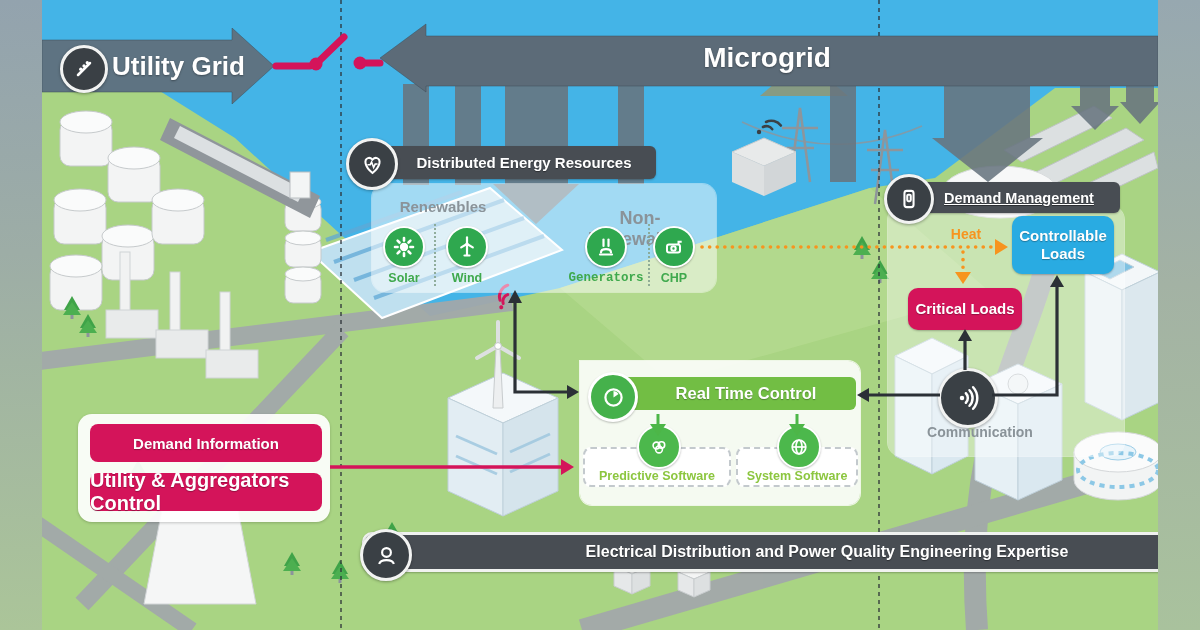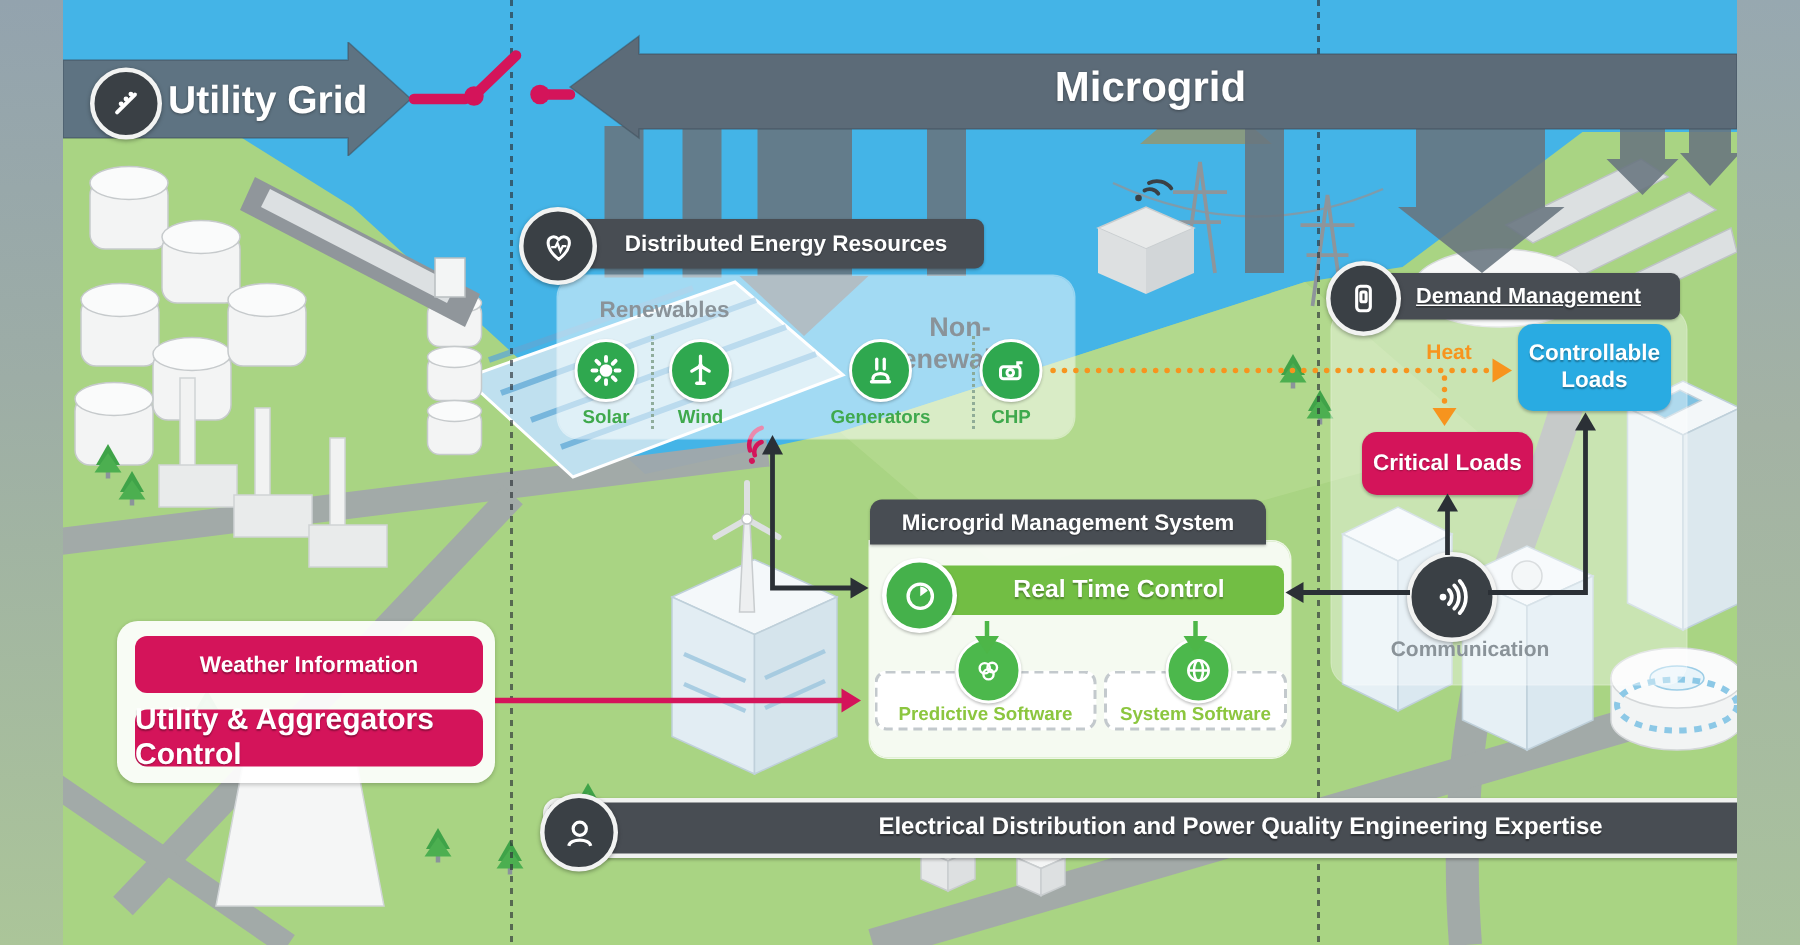--- a/index.html
+++ b/index.html
@@ -325,21 +325,21 @@
             <path d="M12,9 L12,2.4"></path>
             <path d="M12,9 L6.2,12.4"></path>
             <path d="M12,9 L17.8,12.4"></path>
         <path d="M9.5,20.5 h5"></path>
           </g>
           <circle cx="12" cy="9" r="1.6" fill="#fff"></circle>
         </svg>
     </div>
     <span class="res-label">Wind</span>
   </div>
-  <div class="res-item" style="left:552px;">
+  <div class="res-item" style="left:571px;font-family:Liberation Mono, monospace;">
     <div class="circle-green" style="width:38px;height:38px;">
       <svg width="24" height="24" viewBox="0 0 24 24">
           <g stroke="#fff" stroke-width="2.2" fill="none" stroke-linecap="round">
         <path d="M9.5,4.5 V11"></path>
             <path d="M14.5,4.5 V11"></path>
             <path d="M7,17.5 c0,-4.5 10,-4.5 10,0"></path>
             <path d="M6,19.5 h12"></path>
           </g>
         </svg>
     </div>
@@ -395,23 +395,20 @@
       <path d="M10.3,8.2 a5.4,5.4 0 0 1 0,7.6"></path>
           <path d="M13.2,5.8 a9,9 0 0 1 0,12.4"></path>
           <path d="M16.1,3.4 a12.8,12.8 0 0 1 0,17.2"></path>
         </g>
       <circle cx="7.2" cy="12" r="1.8" fill="#fff"></circle>
       </svg>
   </div>
   <span class="gray-label" style="left:905px;top:424px;width:150px;font-size:14px;">Communication</span>
 
   <div class="abs" style="left:580px;top:361px;width:280px;height:144px;background:rgba(252,253,251,.92);border-radius:0 12px 12px 12px;box-shadow:0 0 0 1px rgba(255,255,255,.8);"></div>
-  <div class="banner" style="left:580px;top:333px;width:264px;height:30px;font-size:15px;border-radius:8px 8px 0 0;">
-    <span>Microgrid Management System</span>
-  </div>
   <div class="abs" style="left:618px;top:377px;width:238px;height:33px;background:#72BE44;border-radius:6px;color:#fff;font-weight:bold;display:flex;align-items:center;justify-content:center;font-size:16.5px;text-shadow:0 1px 1px rgba(0,0,0,.3);">
     <span style="padding-left:18px;">Real Time Control</span>
   </div>
   <div class="abs circle-green" style="left:588px;top:372px;width:44px;height:44px;background:#45B14B;border-width:3px;">
     <svg width="27" height="27" viewBox="0 0 24 24">
         <circle cx="12" cy="12" r="7.2" stroke="#fff" fill="none" stroke-width="2"></circle>
       <path d="M12,12 L12,6.2 A5.8,5.8 0 0 1 16.5,8.8 Z" fill="#fff"></path>
       </svg>
   </div>
   <div class="soft-box" style="left:583px;width:148px;">
@@ -434,21 +431,21 @@
         <g stroke="#fff" fill="none" stroke-width="1.7">
       <circle cx="12" cy="12" r="6.8"></circle>
           <ellipse cx="12" cy="12" rx="3" ry="6.8"></ellipse>
           <path d="M5.2,12 h13.6"></path>
         </g>
       </svg>
   </div>
 
   <div class="abs" style="left:78px;top:414px;width:252px;height:108px;background:rgba(255,255,255,.92);border-radius:14px;box-shadow:0 1px 3px rgba(0,0,0,.2);"></div>
   <div class="pinkbox" style="top:424px;font-size:15px;">
-    <span>Weather Information</span>
+    <span>Demand Information</span>
   </div>
   <div class="pinkbox" style="top:473px;font-size:20px;">
     <span>Utility &amp; Aggregators Control</span>
   </div>
 
   <div class="banner" style="left:362px;top:532px;width:896px;height:40px;font-size:16px;border-radius:10px;border:3px solid #F0F2F0;box-sizing:border-box;">
     <span style="padding-left:34px;">Electrical Distribution and Power Quality Engineering Expertise</span>
   </div>
   <div class="circle-dark" style="left:360px;top:529px;width:46px;height:46px;">
     <svg width="27" height="27" viewBox="0 0 24 24">

